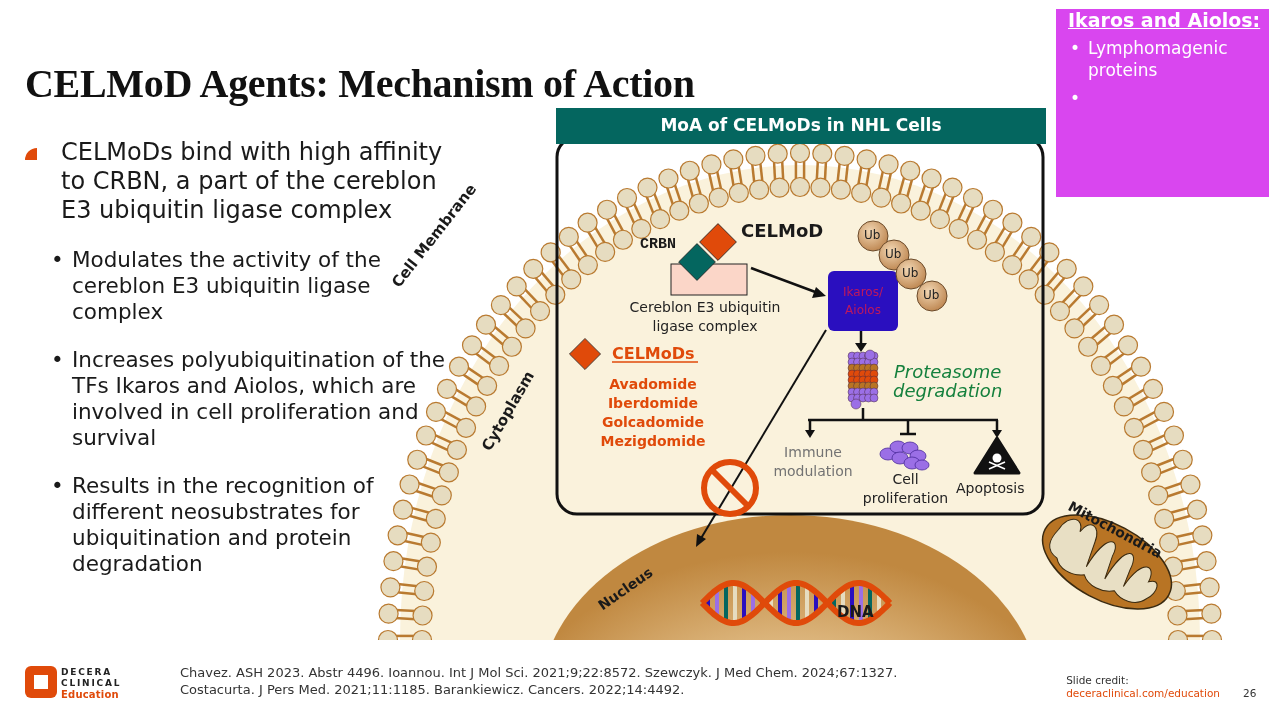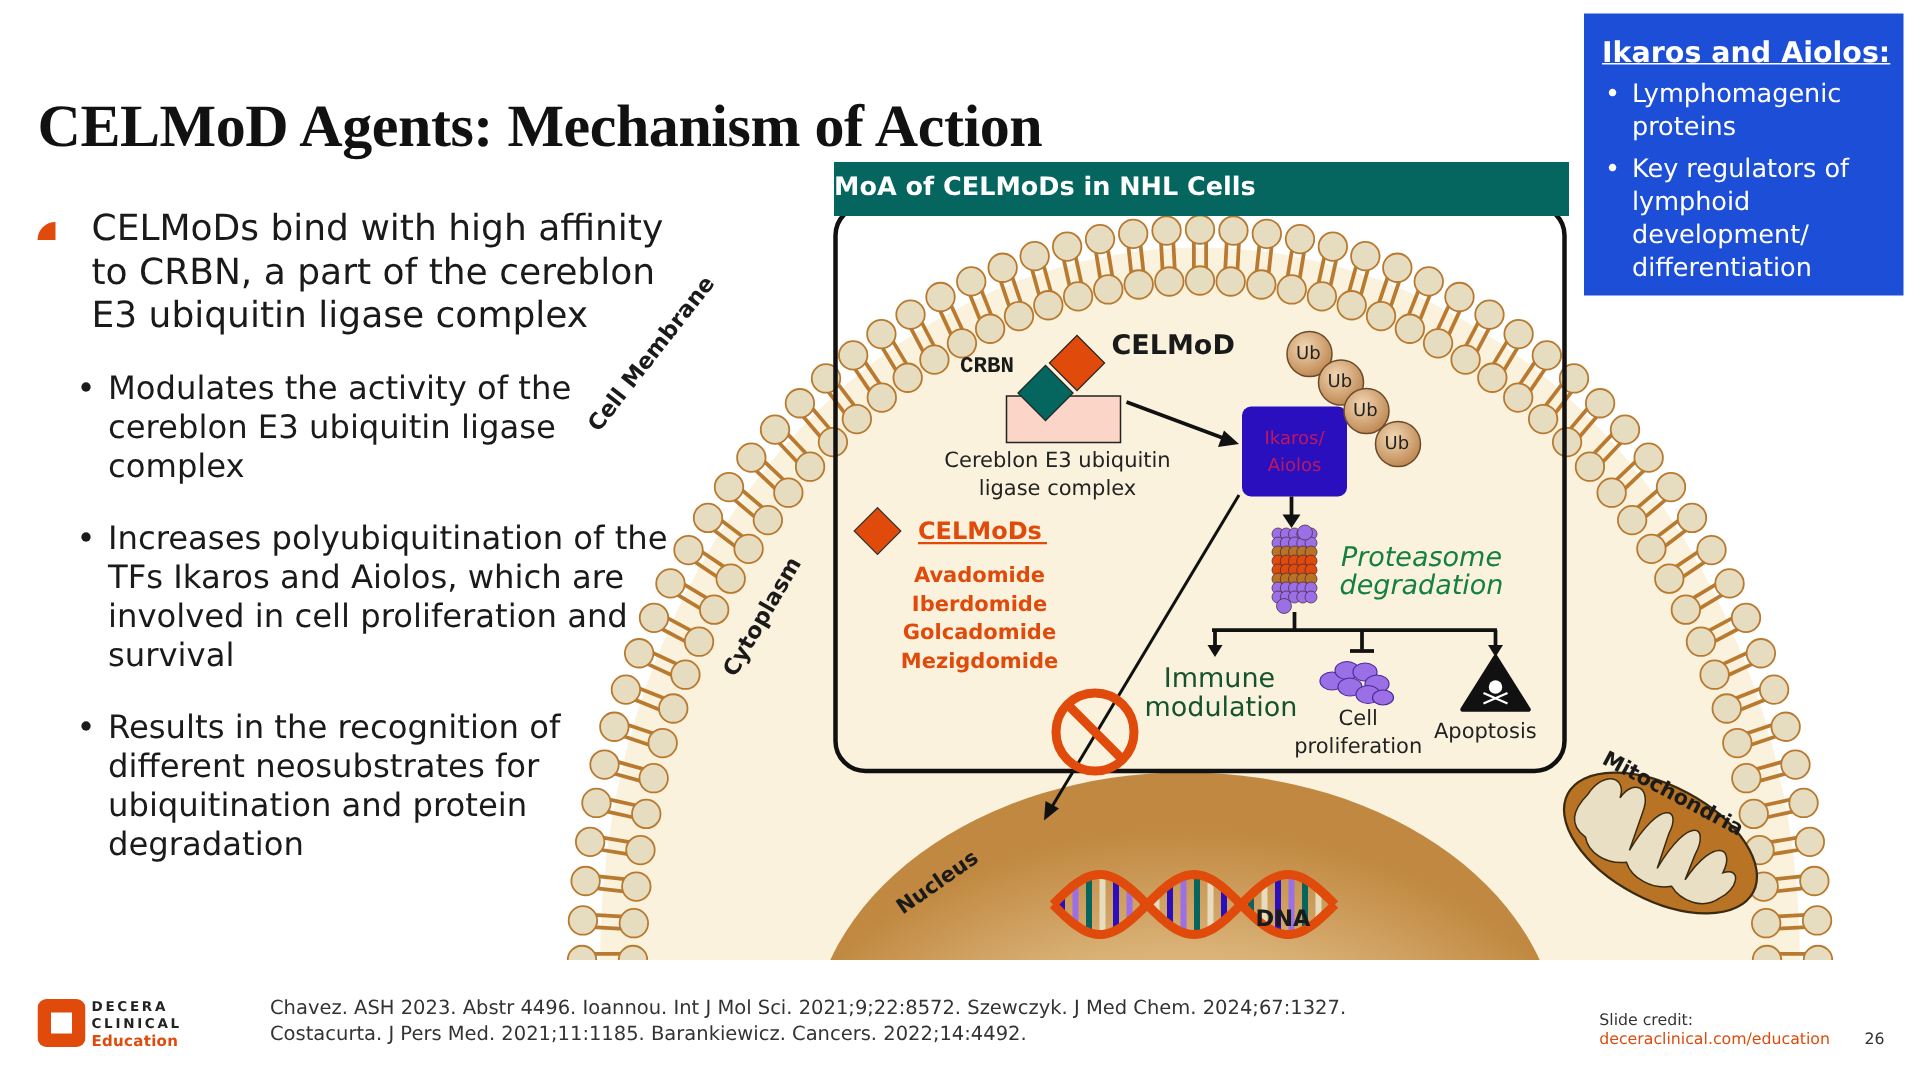--- a/index.html
+++ b/index.html
@@ -3,21 +3,21 @@
 <meta charset="utf-8">
 <style>
   html,body{margin:0;padding:0;}
   body{width:1280px;height:720px;position:relative;overflow:hidden;background:#ffffff;font-family:"DejaVu Sans",sans-serif;color:#1a1a1a;}
   .title{position:absolute;left:25px;top:60px;font-family:"Liberation Serif",serif;font-weight:bold;font-size:40px;color:#111;letter-spacing:-0.3px;white-space:nowrap;}
   .bullets{position:absolute;left:25px;top:138px;width:430px;}
   .b1{position:relative;padding-left:36px;font-size:24px;line-height:29px;color:#1a1a1a;}
   .b1 .mk{position:absolute;left:0;top:10px;width:12px;height:12px;background:#e04a0a;border-top-left-radius:12px;}
   .sub{position:relative;padding-left:47px;font-size:21.5px;line-height:26px;color:#1a1a1a;margin-top:22px;}
   .sub .dot{position:absolute;left:26px;top:0;}
-  .callout{position:absolute;left:1056px;top:9px;width:213px;height:188px;background:#1d4ed8;color:#fff;box-sizing:border-box;padding:15px 10px;}
+  .callout{position:absolute;left:1056px;top:9px;width:213px;height:188px;background:#d946ef;color:#fff;box-sizing:border-box;padding:0 10px;}
   .callout h3{margin:0 0 6px 2px;font-size:19px;font-weight:bold;text-decoration:underline;white-space:nowrap;}
   .callout ul{margin:0;padding:0;list-style:none;}
   .callout li{position:relative;padding-left:22px;font-size:17px;line-height:22px;margin-bottom:6px;}
   .callout li .dot{position:absolute;left:4px;top:0;}
   svg.diagram{position:absolute;left:0;top:0;}
   .lbl{position:absolute;white-space:nowrap;}
   .footer-refs{position:absolute;left:180px;top:664px;font-size:13px;line-height:17px;color:#333;}
   .logo{position:absolute;left:25px;top:666px;}
   .logo-text{position:absolute;left:61px;top:667px;font-size:9px;font-weight:bold;letter-spacing:1.8px;line-height:11px;color:#222;}
   .logo-text .edu{color:#e04a0a;letter-spacing:0.2px;font-size:10px;}
@@ -564,25 +564,25 @@
   <div class="sub" style="width:330px;">
     <span class="dot">•</span>
     <span>Results in the recognition of different neosubstrates for ubiquitination and protein degradation</span>
   </div>
 </div>
 
 <div class="callout">
   <h3>Ikaros and Aiolos:</h3>
   <ul>
     <li><span class="dot">•</span><span>Lymphomagenic proteins</span></li>
-    <li><span class="dot">•</span><span>Key regulators of lymphoid development/ differentiation</span></li>
+    <li><span class="dot">•</span></li>
   </ul>
 </div>
 
-<div class="lbl" style="left:556px;top:115px;width:490px;color:#fff;font-weight:bold;font-size:17px;">MoA of CELMoDs in NHL Cells</div>
+<div class="lbl" style="left:556px;top:115px;width:490px;text-align:center;color:#fff;font-weight:bold;font-size:17px;">MoA of CELMoDs in NHL Cells</div>
 <div class="lbl" style="left:388px;top:280px;font-weight:bold;font-size:15px;transform:rotate(-52deg);transform-origin:left top;">Cell Membrane</div>
 <div class="lbl" style="left:478px;top:445px;font-weight:bold;font-size:15px;transform:rotate(-60deg);transform-origin:left top;">Cytoplasm</div>
 <div class="lbl" style="left:595px;top:600px;font-weight:bold;font-size:14px;transform:rotate(-35deg);transform-origin:left top;">Nucleus</div>
 <div class="lbl" style="left:837px;top:557px;font-weight:bold;font-size:15px;margin-top:46px;">DNA</div>
 <div class="lbl" style="left:1073px;top:498px;font-weight:bold;font-size:14px;transform:rotate(28deg);transform-origin:left top;">Mitochondria</div>
 <div class="lbl" style="left:640px;top:236px;font-weight:bold;font-size:15px;font-family:Liberation Mono, monospace;">CRBN</div>
 <div class="lbl" style="left:741px;top:220px;font-weight:bold;font-size:18px;">CELMoD</div>
 <div class="lbl" style="left:605px;top:298px;width:200px;text-align:center;font-size:14px;line-height:19px;color:#222;">
   <div>Cereblon E3 ubiquitin</div>
   <div>ligase complex</div>
@@ -592,21 +592,21 @@
   <div>Aiolos</div>
 </div>
 <div class="lbl" style="left:864px;top:228px;font-size:12px;color:#222;">Ub</div>
 <div class="lbl" style="left:885px;top:247px;font-size:12px;color:#222;">Ub</div>
 <div class="lbl" style="left:902px;top:266px;font-size:12px;color:#222;">Ub</div>
 <div class="lbl" style="left:923px;top:288px;font-size:12px;color:#222;">Ub</div>
 <div class="lbl" style="left:893px;top:362px;font-size:18px;line-height:19px;color:#15803d;text-align:center;font-style:italic;">
   <div>Proteasome</div>
   <div>degradation</div>
 </div>
-<div class="lbl" style="left:763px;top:443px;width:100px;text-align:center;font-size:18px;line-height:19px;color:#14532d;">
+<div class="lbl" style="left:763px;top:443px;width:100px;text-align:center;font-size:14px;line-height:19px;color:#737373;">
   <div>Immune</div>
   <div>modulation</div>
 </div>
 <div class="lbl" style="left:853px;top:470px;width:105px;text-align:center;font-size:14px;line-height:19px;color:#222;">
   <div>Cell</div>
   <div>proliferation</div>
 </div>
 <div class="lbl" style="left:956px;top:480px;font-size:14px;color:#222;">Apoptosis</div>
 
 <div class="lbl" style="left:612px;top:344px;font-weight:bold;font-size:16px;color:#e04a0a;">CELMoDs</div>

